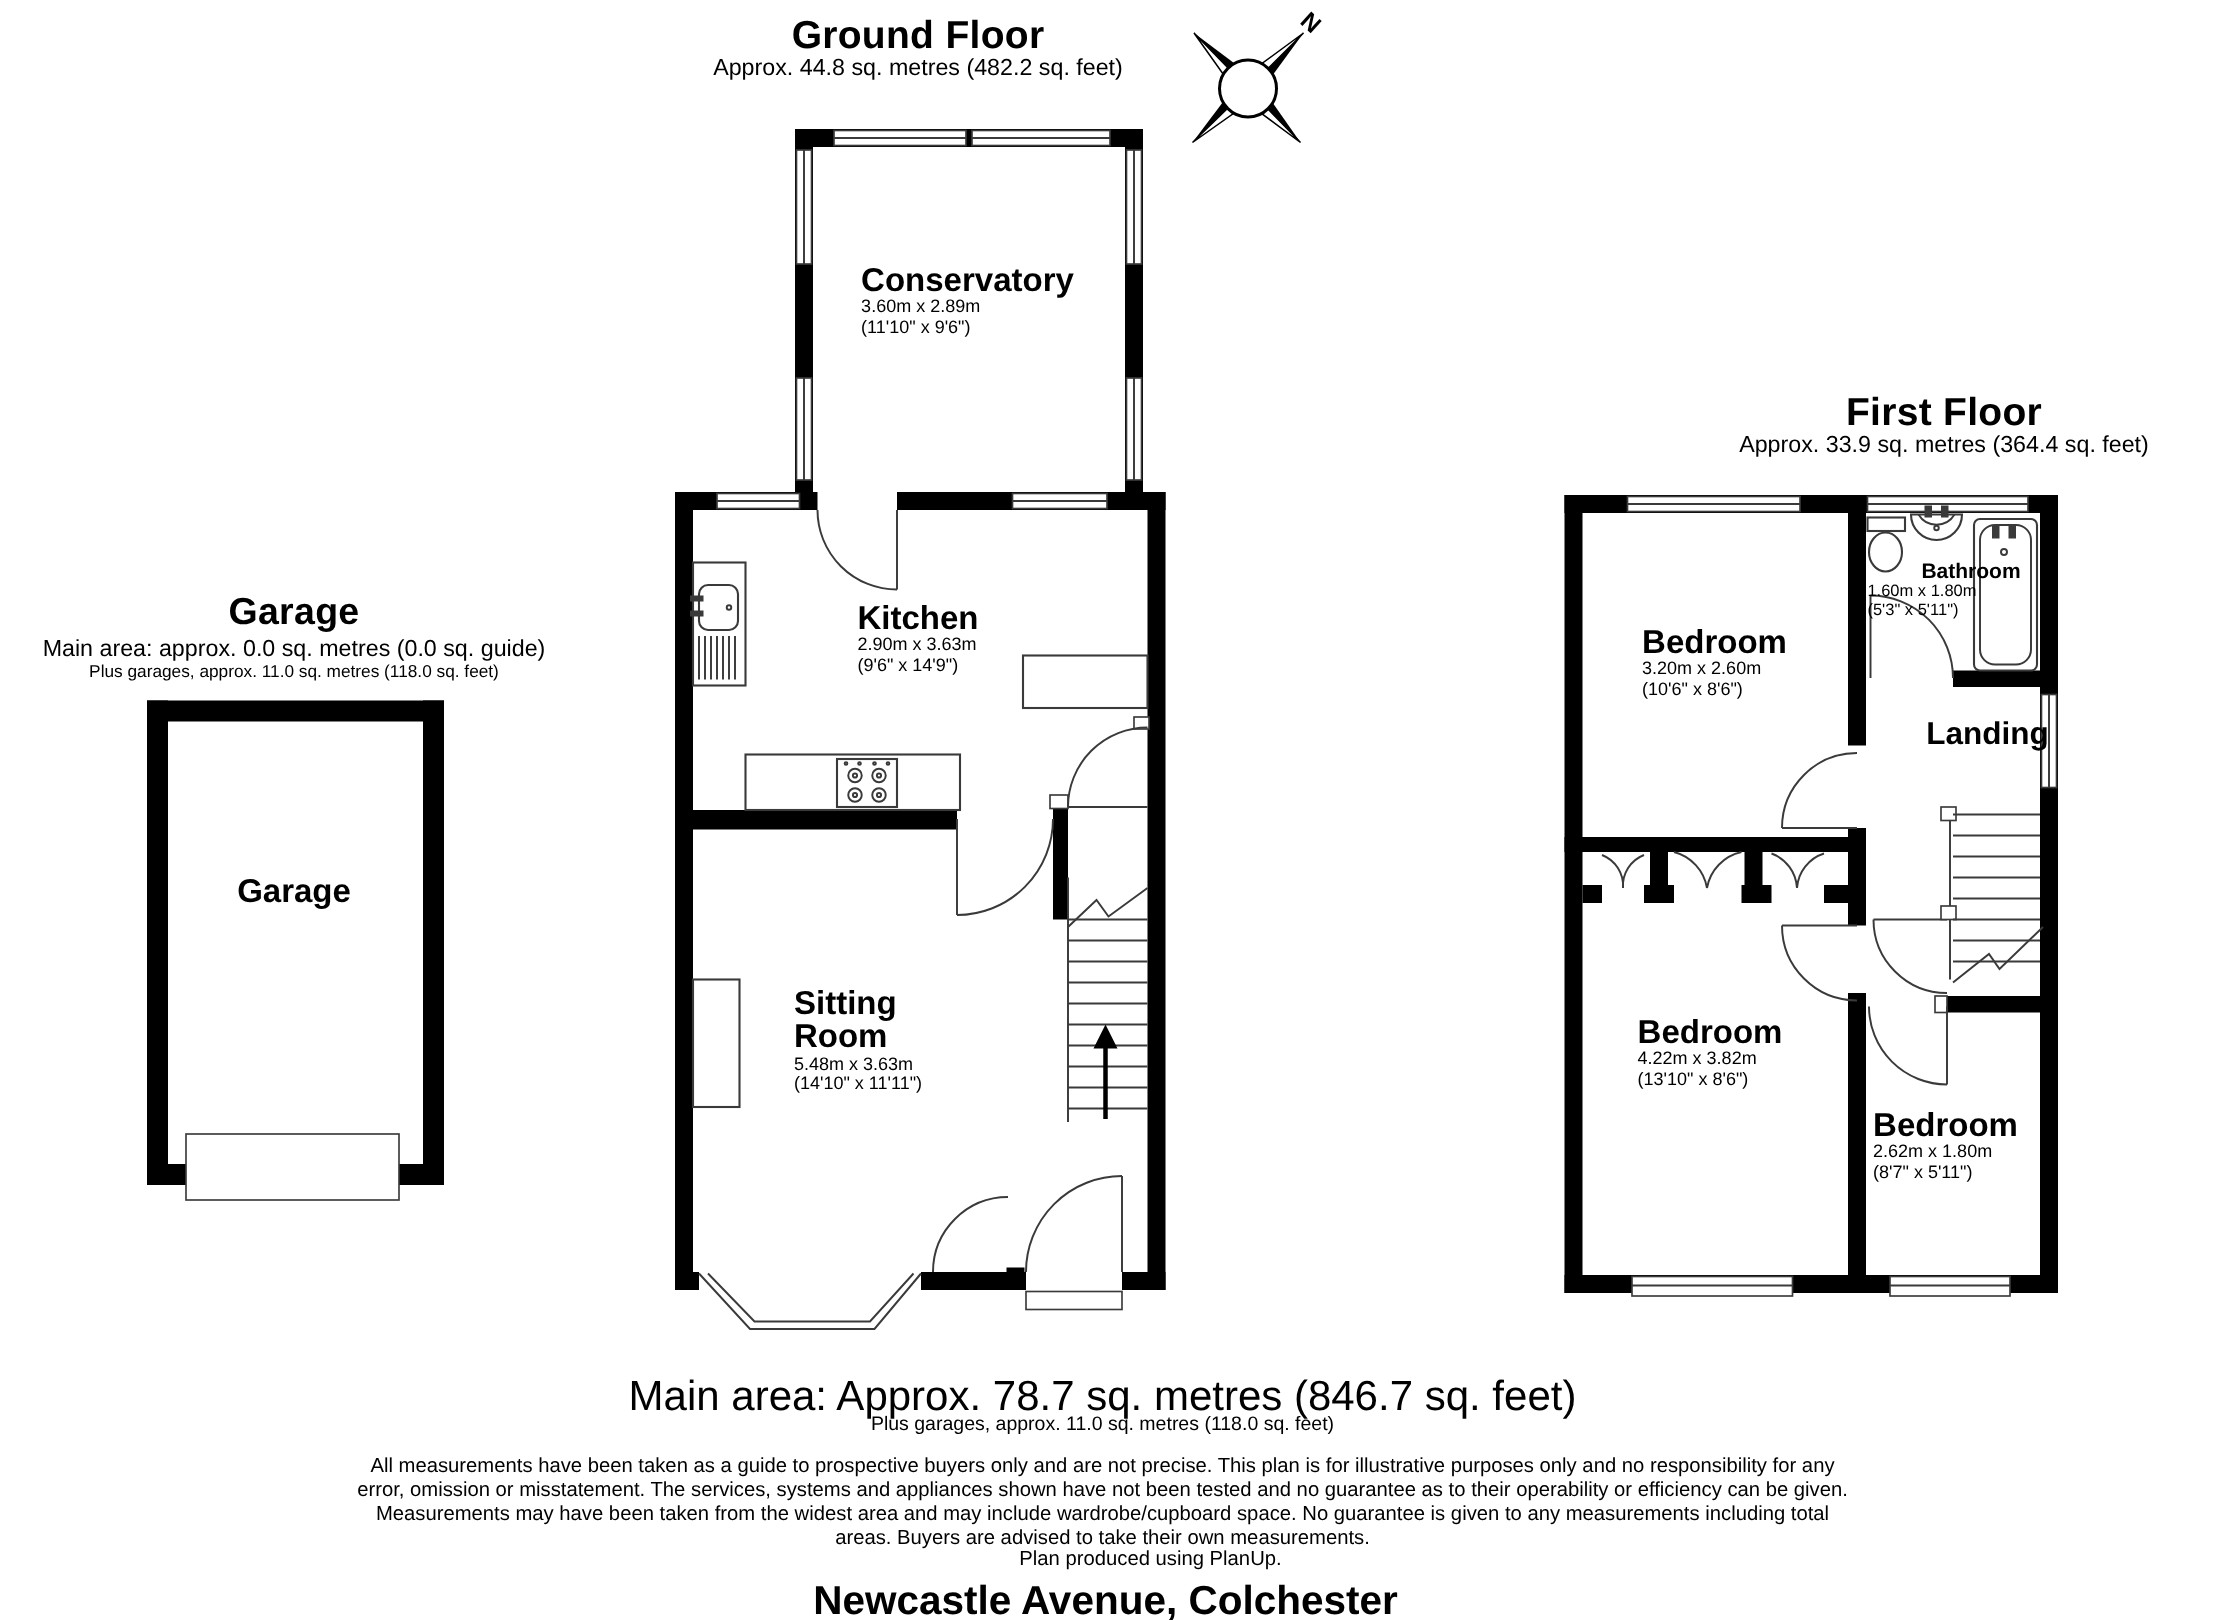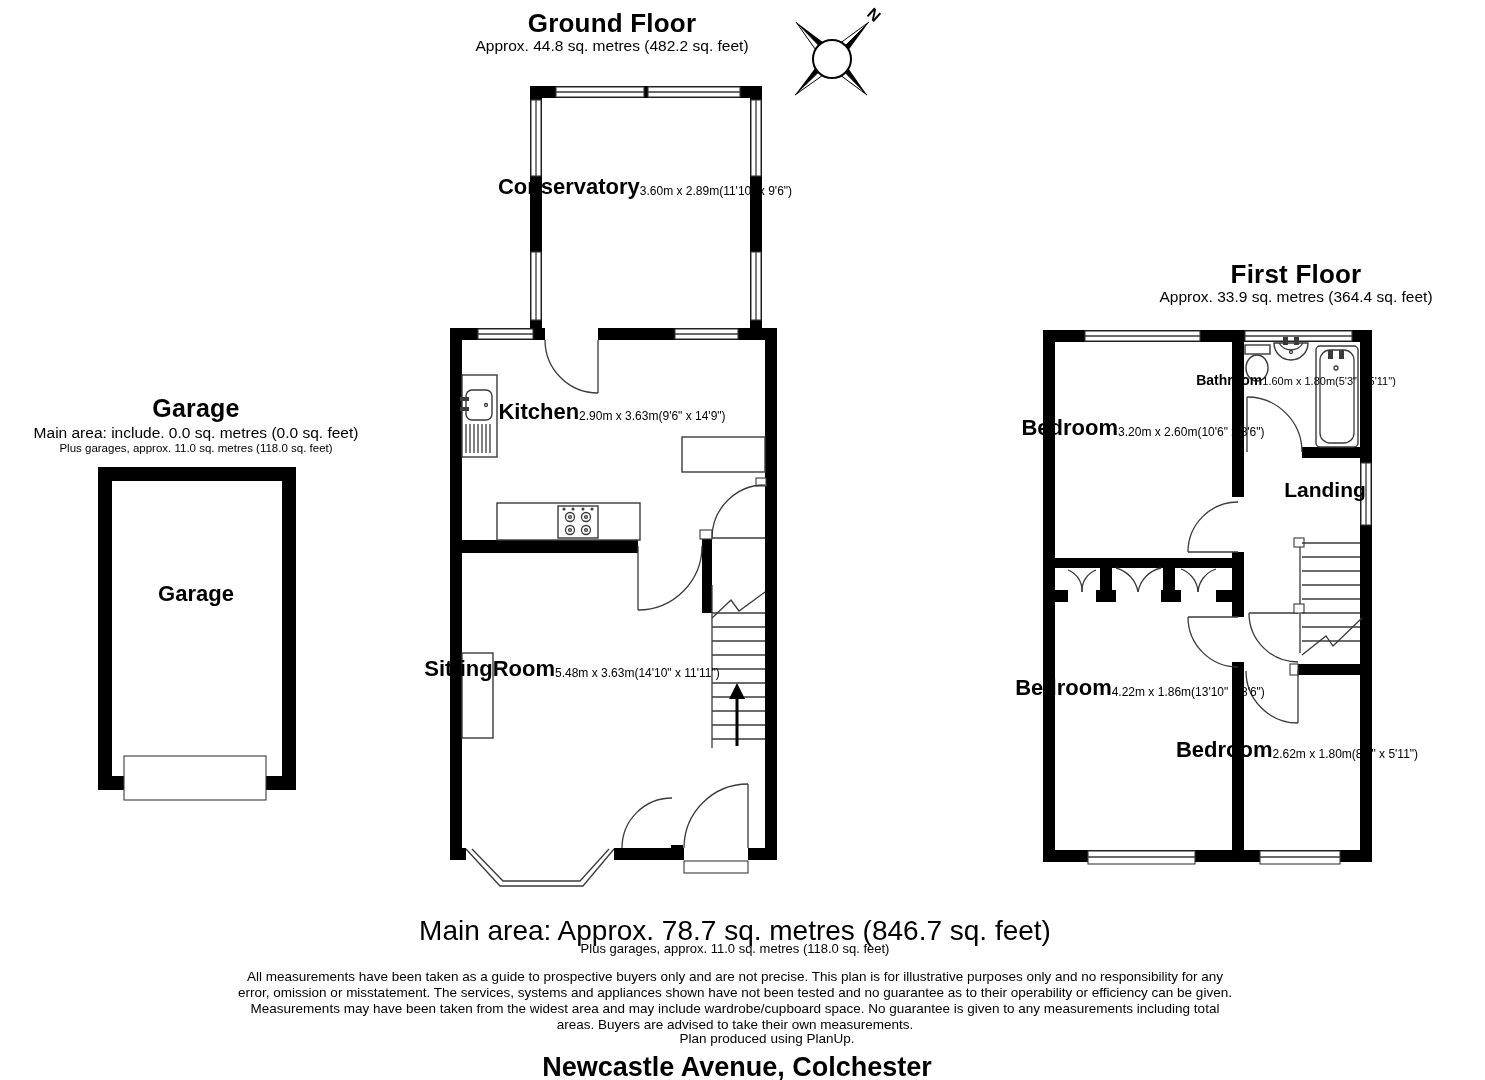--- a/index.html
+++ b/index.html
@@ -4,24 +4,24 @@
 <style>
   html,body{margin:0;padding:0;background:#fff;}
   body{width:1485px;height:1080px;position:relative;overflow:hidden;
        font-family:"Liberation Sans",sans-serif;color:#000;}
   .abs{position:absolute;}
   .ctr{transform:translateX(-50%);text-align:center;white-space:nowrap;}
   .wrap{transform:translateX(-50%);text-align:center;}
   .h1{font-weight:bold;font-size:26px;letter-spacing:.2px;}
   .sub{font-size:15.5px;}
   .sub2{font-size:11.5px;}
-  .room{display:flex;flex-direction:row;align-items:flex-end;}
+  .room{display:flex;flex-direction:column;align-items:flex-start;}
   .rname{font-weight:bold;font-size:22px;line-height:1.02;}
   .rdim{font-size:12px;line-height:1.13;}
-  .rname-sm{font-weight:bold;font-size:14px;line-height:1.05;}
+  .rname-sm{font-weight:bold;font-size:14px;line-height:1.05;padding-left:36px;}
   .rdim-sm{font-size:11px;line-height:1.18;}
   .foot-main{font-size:28px;}
   .foot-sub{font-size:13px;}
   .foot-disc{font-size:13.5px;line-height:1.18;width:1005px;}
   .addr{font-weight:bold;font-size:27px;}
   svg{position:absolute;overflow:visible;}
   .wall{fill:#000;stroke:none;}
   .ln{fill:none;stroke:#3a3a3a;stroke-width:1.3;}
   .win{fill:#fff;stroke:#3a3a3a;stroke-width:1.1;}
   .wo{fill:#fff;stroke:none;}
@@ -33,21 +33,21 @@
 </head>
 <body>
 
 <div class="abs ctr h1" style="left:612px;top:8px">Ground Floor</div>
 <div class="abs ctr sub" style="left:612px;top:37px">Approx. 44.8 sq. metres (482.2 sq. feet)</div>
 
 <div class="abs ctr h1" style="left:1296px;top:259px">First Floor</div>
 <div class="abs ctr sub" style="left:1296px;top:288px">Approx. 33.9 sq. metres (364.4 sq. feet)</div>
 
 <div class="abs ctr h1" style="left:196px;top:394px;font-size:25px">Garage</div>
-<div class="abs ctr sub" style="left:196px;top:424px">Main area: include. 0.0 sq. metres (0.0 sq. feet)</div>
+<div class="abs ctr sub" style="left:196px;top:424px">Main area: approx. 0.0 sq. metres (0.0 sq. guide)</div>
 <div class="abs ctr sub2" style="left:196px;top:442px">Plus garages, approx. 11.0 sq. metres (118.0 sq. feet)</div>
 
 <svg style="left:785px;top:2px" width="100" height="105" viewBox="0 0 100 105">
   <g>
     <polygon points="84,20 41.3,51.3 47,57" fill="#fff" stroke="#000" stroke-width="1"></polygon>
     <polygon points="84,20 52.7,62.7 47,57" fill="#000"></polygon>
     <polygon points="11,20 41.3,62.7 47,57" fill="#fff" stroke="#000" stroke-width="1"></polygon>
     <polygon points="11,20 52.7,51.3 47,57" fill="#000"></polygon>
     <polygon points="10,93 52.7,62.7 47,57" fill="#fff" stroke="#000" stroke-width="1"></polygon>
     <polygon points="10,93 41.3,51.3 47,57" fill="#000"></polygon>
@@ -324,21 +324,21 @@
   <div class="rdim-sm">1.60m x 1.80m</div>
   <div class="rdim-sm">(5'3" x 5'11")</div>
 </div>
 
 <div class="abs ctr room" style="left:1325px;top:479px">
   <div class="rname" style="font-size:21px">Landing</div>
 </div>
 
 <div class="abs ctr room" style="left:1140px;top:677px">
   <div class="rname">Bedroom</div>
-  <div class="rdim">4.22m x 1.86m</div>
+  <div class="rdim">4.22m x 3.82m</div>
   <div class="rdim">(13'10" x 8'6")</div>
 </div>
 
 <div class="abs ctr room" style="left:1297px;top:739px">
   <div class="rname">Bedroom</div>
   <div class="rdim">2.62m x 1.80m</div>
   <div class="rdim">(8'7" x 5'11")</div>
 </div>
 
 <div class="abs ctr foot-main" style="left:735px;top:915px">Main area: Approx. 78.7 sq. metres (846.7 sq. feet)</div>

